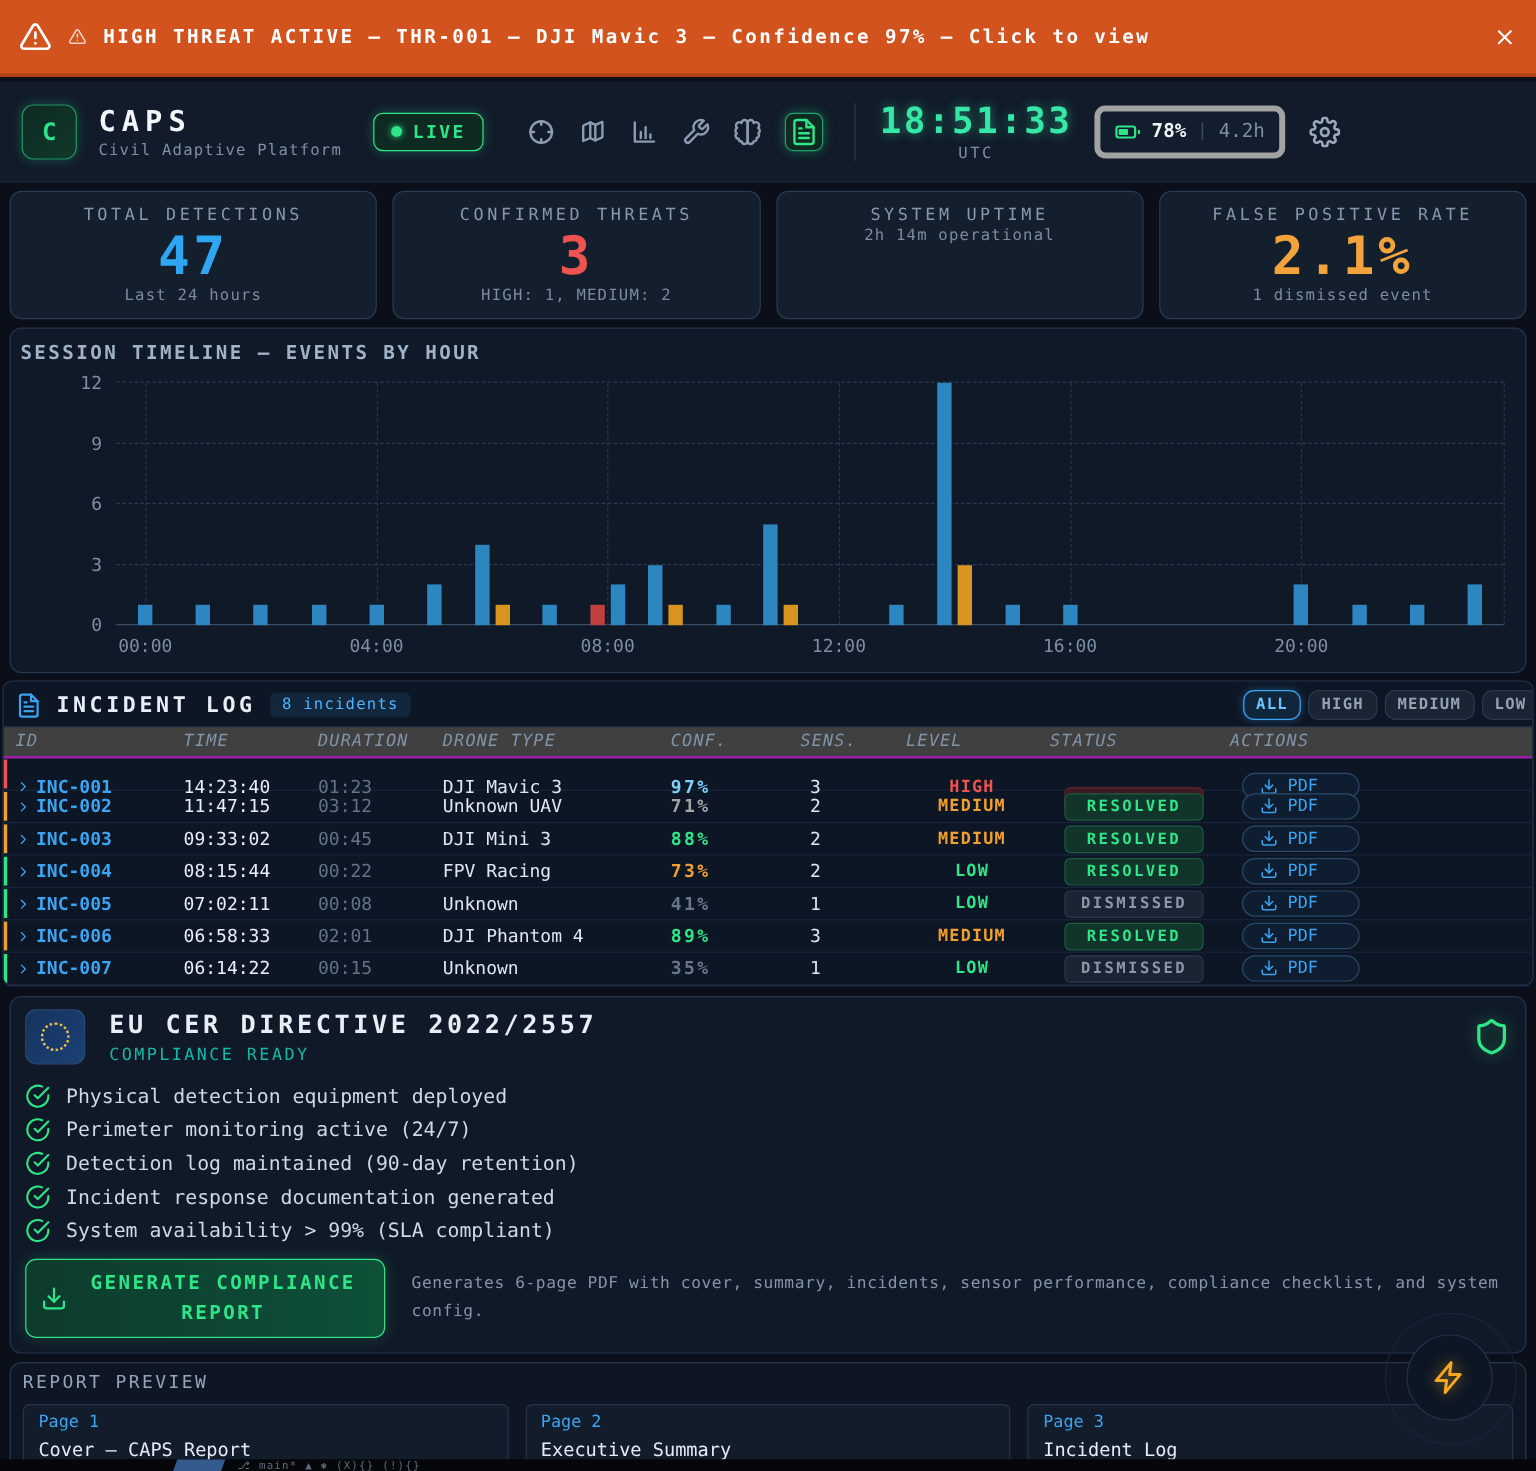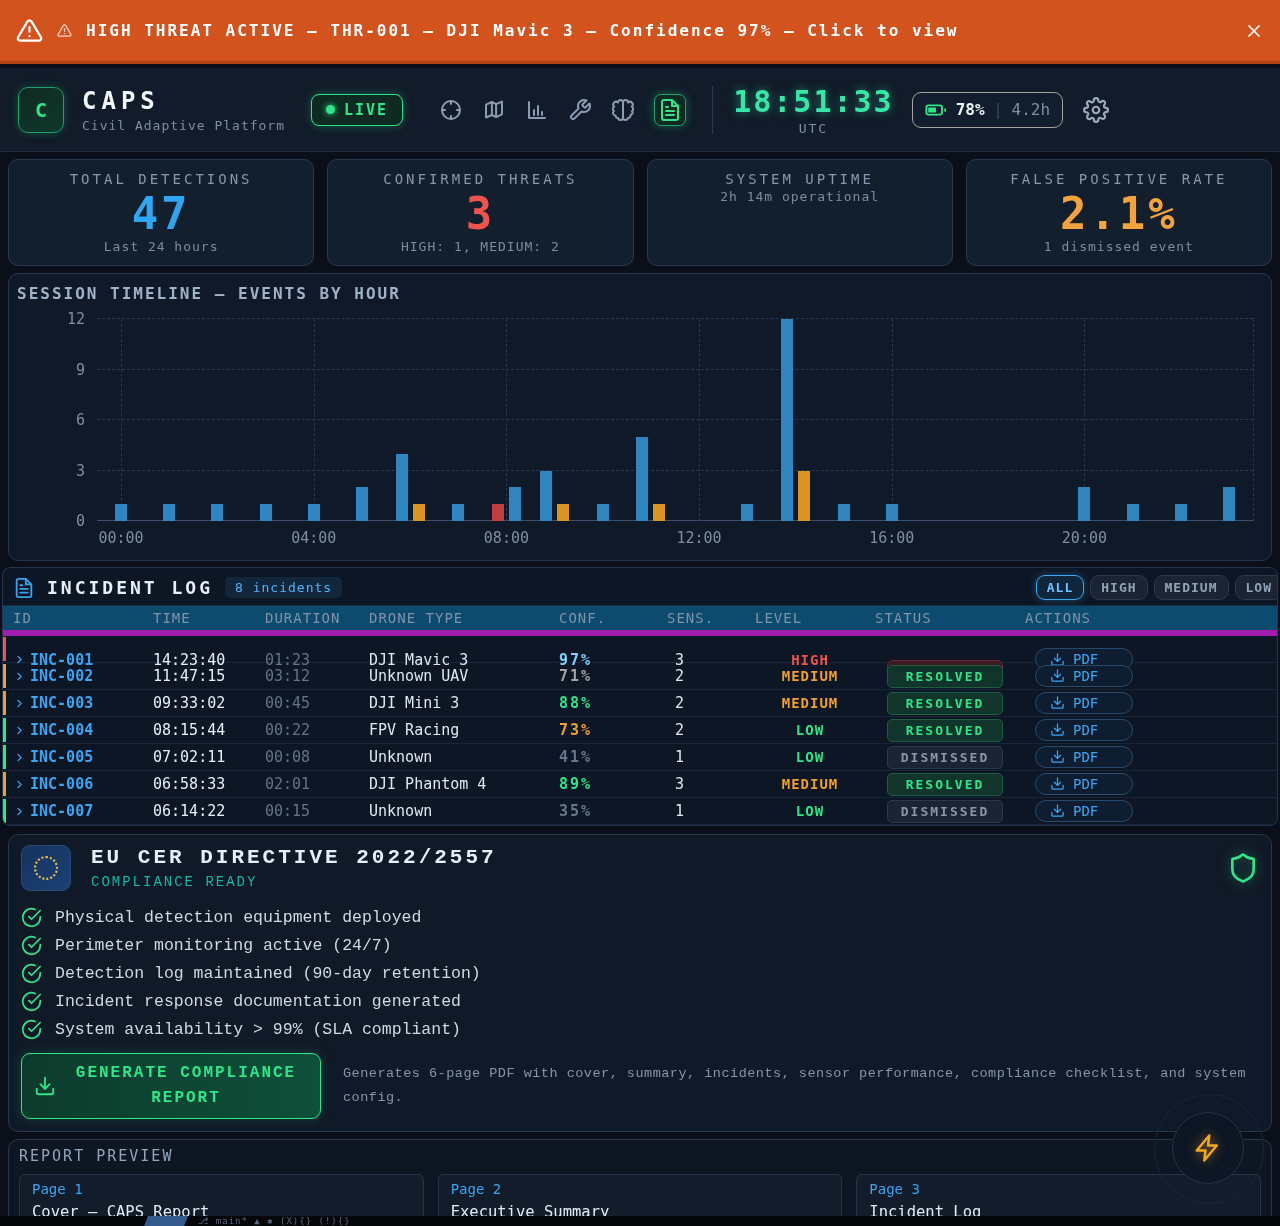--- a/index.html
+++ b/index.html
@@ -52,22 +52,22 @@
     color:#2ee687; border:1px solid #1fa06c; border-radius:7px; padding:3px;
     background:#0e2a22; box-shadow:0 0 10px rgba(46,230,135,.35);
   }
   .hdr-divider { width:1px; height:48px; background:#2a3a4e; margin:0 20px 0 26px; }
   .clock-block { text-align:center; }
   .clock { color:#35e8a5; font-size:30px; font-weight:bold; letter-spacing:2px; text-shadow:0 0 10px rgba(53,232,165,.55); }
   .clock-sub { color:#7d8fa4; font-size:13px; letter-spacing:2px; margin-top:2px; }
   .coords { display:flex; align-items:center; gap:6px; margin-left:16px; color:#9fb0c2; font-size:17px; }
   .coords .ic { color:#2fd6a0; }
   .battery-pill {
-    margin-left:18px; display:flex; align-items:center; gap:9px;
-    border:1px solid #a3a3a3; background:#121d2d; border-radius:9px; padding:6px 12px;
+    margin-left:18px; display:flex; gap:9px;
+    border:5px solid #a3a3a3; background:#121d2d; border-radius:9px; padding:6px 12px;
   }
   .battery-pill .ic { color:#2ee687; }
   .bat-pct { color:#eef3f8; font-size:16px; font-weight:bold; }
   .bat-sep { color:#3a4a60; font-size:15px; }
   .bat-time { color:#7d8fa4; font-size:16px; }
   .gear { margin-left:20px; color:#9aa9bc; cursor:pointer; }
 
   
   .stats { display:flex; gap:13px; margin:7px 8px 0;justify-content:space-between; }
   .stat-card {
@@ -103,21 +103,21 @@
   .inc-title { color:#e8eef6; font-size:18px; font-weight:bold; letter-spacing:3px; }
   .inc-badge { background:rgba(56,163,241,.12); color:#4fb3ff; font-size:13px; padding:3px 10px; border-radius:5px; letter-spacing:1px; }
   .filters { margin-left:auto; display:flex; gap:6px; margin-right:-16px; }
   .filter-pill {
     font-size:13px; font-weight:bold; letter-spacing:1px; color:#93a3b5;
     background:#1a2433; border:1px solid #2a3a4e; border-radius:9px; padding:4px 10px; cursor:pointer;
     white-space:nowrap;
   }
   .filter-pill.active { color:#6ec1ff; background:#10263d; border-color:#3ba7f5; box-shadow:0 0 8px rgba(59,167,245,.35); }
   .tbl-grid { display:grid; grid-template-columns:140px 112px 104px 190px 108px 88px 120px 150px 1fr; align-items:center; }
-  .tbl-head { background:#0c4a6e; border-top:1px solid #1e2c40; border-bottom:6px solid #a21caf; padding:4px 0; }
+  .tbl-head { background:#404040; border-top:1px solid #1e2c40; border-bottom:2px solid #a21caf; padding:4px 0;font-style:italic; }
   .tbl-head span { color:#8193a8; font-size:14px; letter-spacing:1px; padding-left:10px; }
   .row { height:27px; border-bottom:1px solid #18253a; position:relative; cursor:pointer; }
   .row::before { content:""; position:absolute; left:0; top:1px; bottom:1px; width:3px; background:var(--strip,#555); }
   .cell { font-size:15px; padding-left:10px; white-space:nowrap; }
   .c-id { color:#3aa5f2; font-weight:bold; display:flex; align-items:center; gap:4px; }
   .c-id .ic { color:#3aa5f2; }
   .c-time { color:#e8eef5; }
   .c-dur { color:#62748a; }
   .c-drone { color:#dfe7f0; }
   .c-conf { font-weight:bold; letter-spacing:2px; }
@@ -130,21 +130,21 @@
   .badge.active    { background:#3b1a22; border:1px solid #6b2430; color:#ef5350;margin-top:24px; }
   .badge.resolved  { background:#11352a; border:1px solid #1f5c42; color:#2ee687; }
   .badge.dismissed { background:#1a2433; border:1px solid #2a3a4e; color:#8a97a8; }
   .pdf-btn {
     display:inline-flex; align-items:center; gap:8px; color:#3aa5f2; font-size:14px;
     background:#0f1d30; border:1px solid #2b4a6b; border-radius:12px; padding:2px 34px 2px 14px;
     margin-left:10px; cursor:pointer;
   }
 
   
-  .comp-panel { margin:8px 8px 0; background:#101927; border:1px solid #26364c; border-radius:10px; padding:10px 12px 12px;font-family:Liberation Mono, monospace; }
+  .comp-panel { margin:8px 8px 0; background:#101927; border:1px solid #26364c; border-radius:10px; padding:10px 12px 12px; }
   .comp-head { display:flex; align-items:center; gap:20px; }
   .eu-flag {
     width:50px; height:46px; border-radius:9px; background:linear-gradient(135deg,#16335f,#1b4175);
     border:1px solid #2c4a77; display:flex; align-items:center; justify-content:center;
   }
   .eu-stars { width:24px; height:24px; border-radius:50%; border:2px dotted #f0c24a; }
   .comp-title { color:#e8eef6; font-size:21px; font-weight:bold; letter-spacing:3px; }
   .comp-sub { color:#14b8a6; font-size:14px; letter-spacing:2px; margin-top:5px; }
   .comp-shield { margin-left:auto; color:#2ee687; filter:drop-shadow(0 0 6px rgba(46,230,135,.5)); }
   .checklist { margin-top:12px; }

